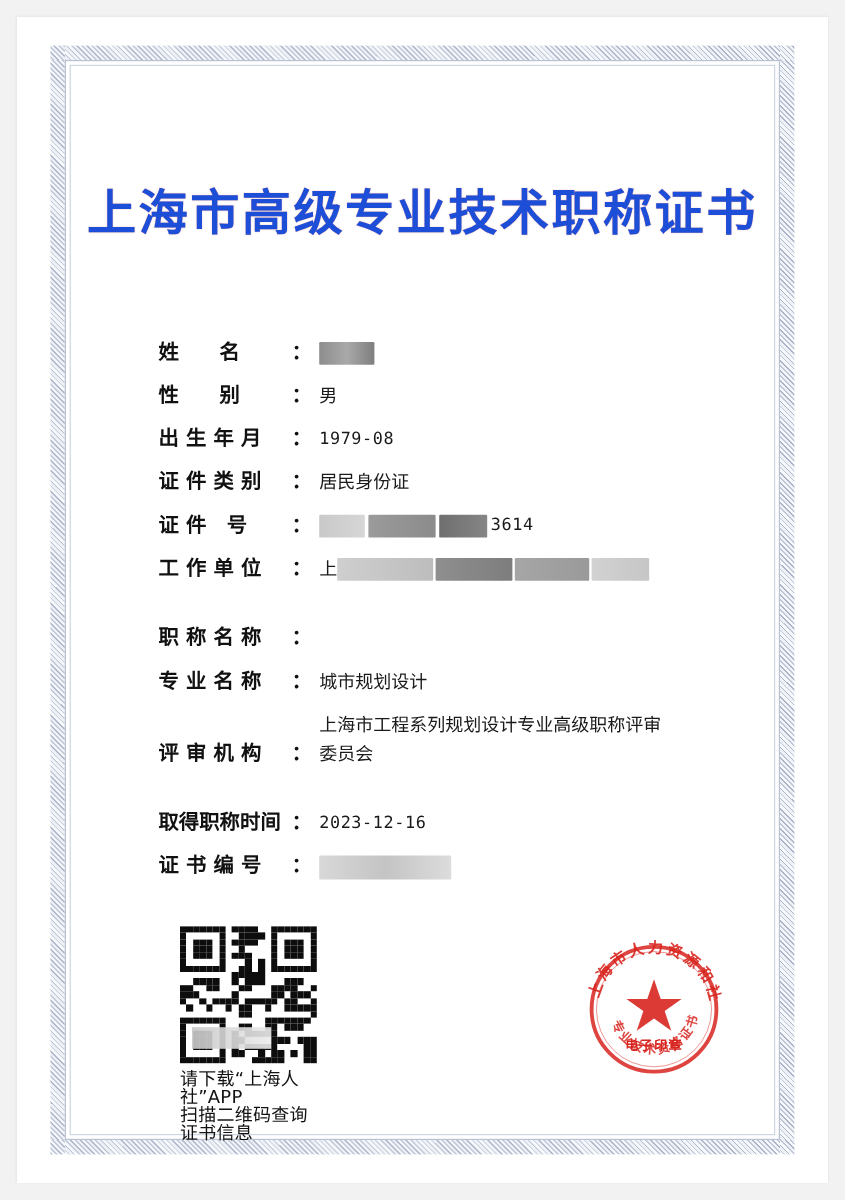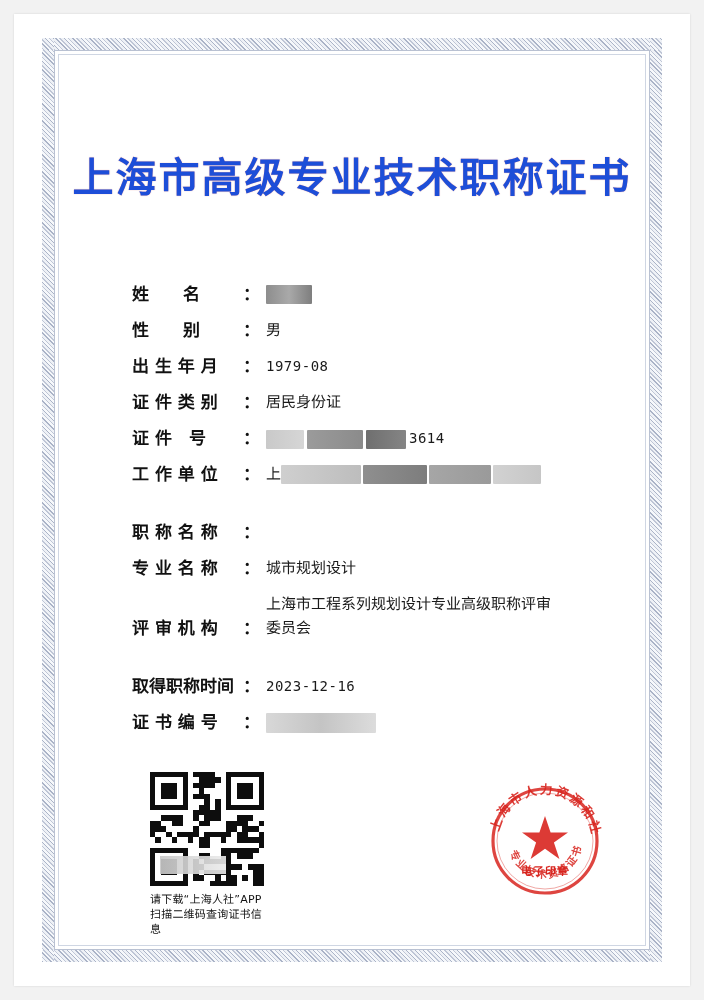--- a/index.html
+++ b/index.html
@@ -171,21 +171,21 @@
   .qr-mask {
     position: absolute;
     left: 10px;
     top: 84px;
     width: 66px;
     height: 18px;
     background: linear-gradient(90deg, rgba(200,200,200,0.9), rgba(235,235,235,0.9));
   }
   .qr-caption {
     margin-top: 6px;
-    font-size: 11px;
+    font-size: 15px;
     line-height: 15px;
     color: #111;
     font-family: "DejaVu Sans", "Liberation Sans", sans-serif;
     white-space: pre-line;
     letter-spacing: 0.2px;
   }
 
   
   .seal {
     position: absolute;

